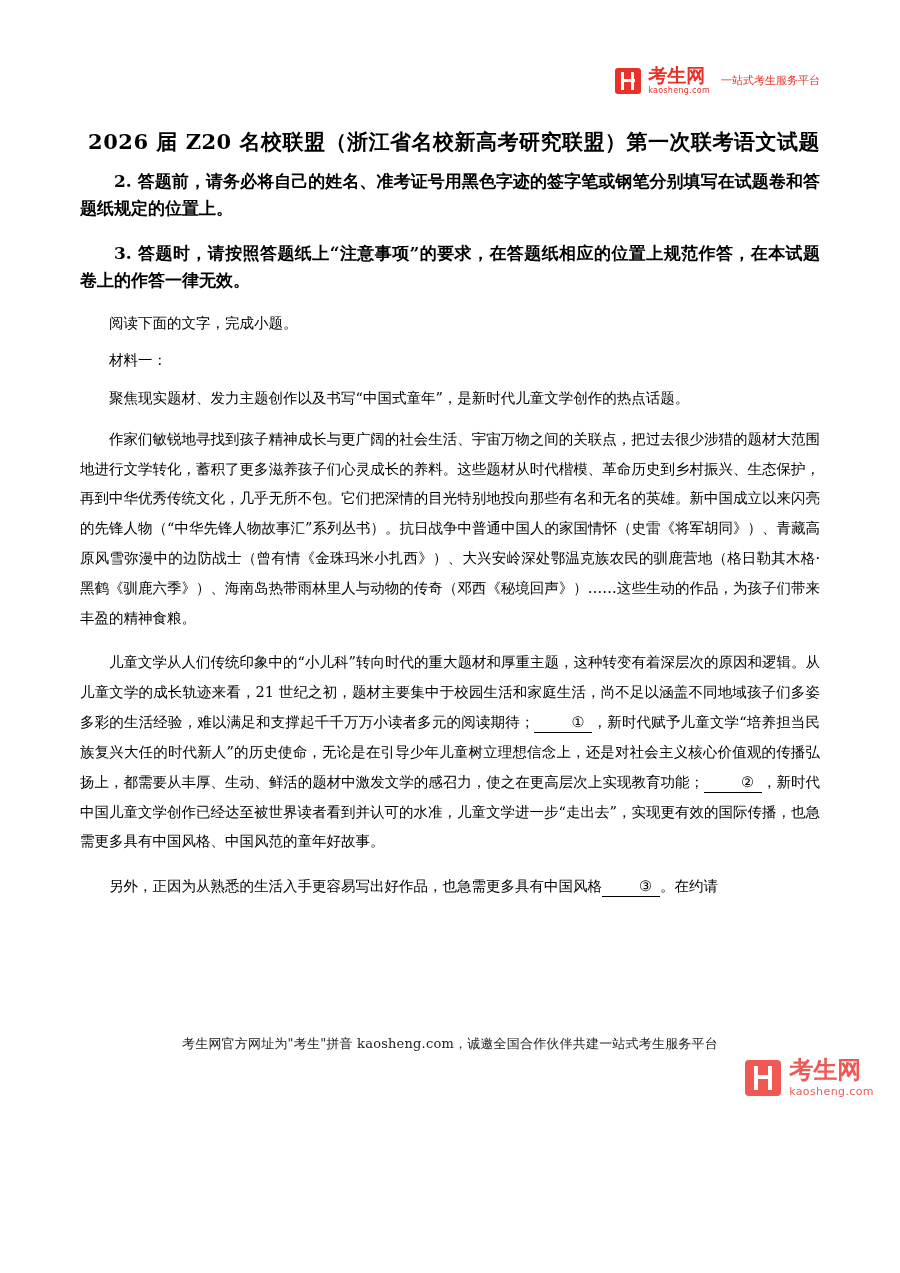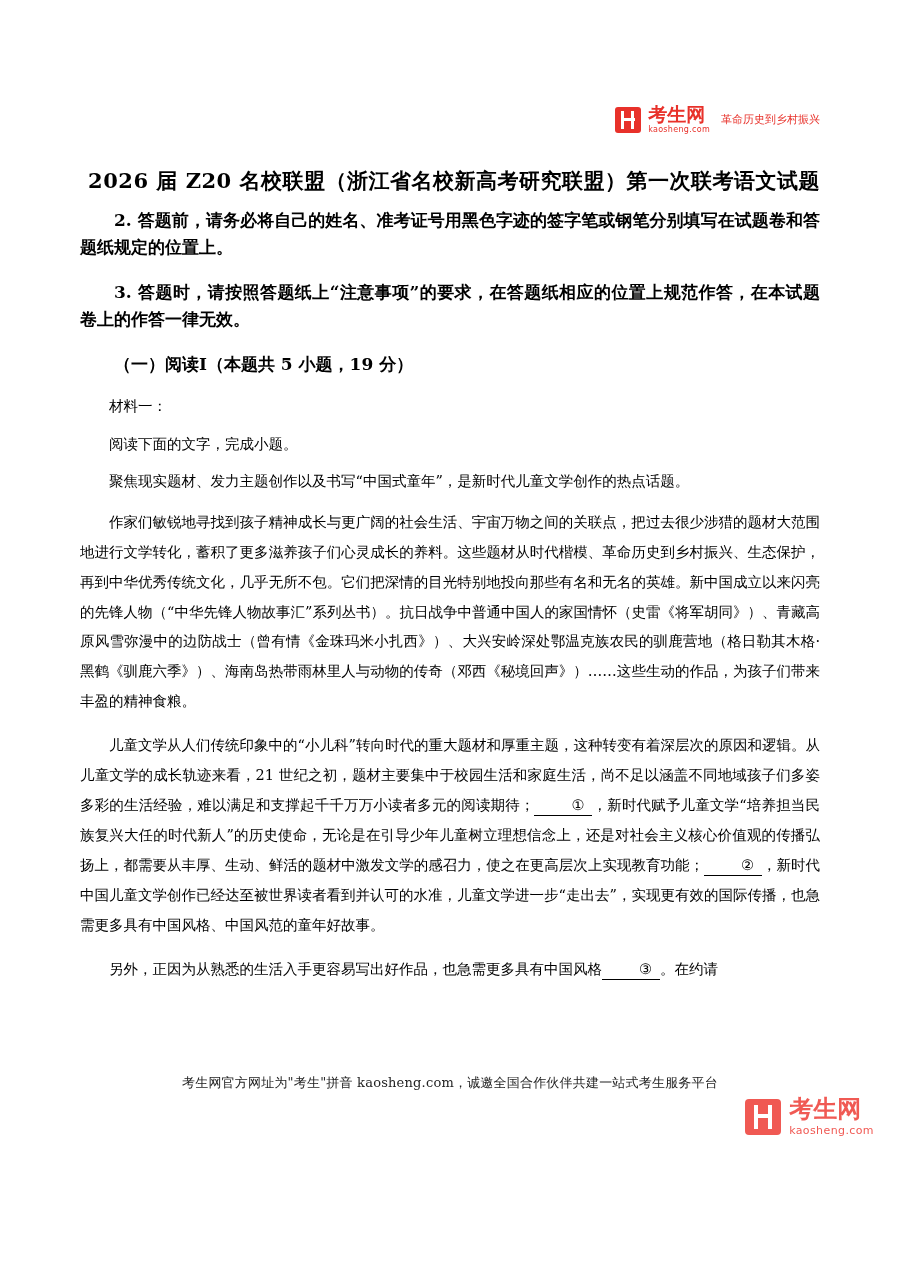--- a/index.html
+++ b/index.html
@@ -14,21 +14,20 @@
     font-family: "DejaVu Serif", "Liberation Serif", serif;
     color: #000000;
     overflow: hidden;
   }
   .page {
     position: relative;
     width: 900px;
     height: 1105px;
     box-sizing: border-box;
     padding: 16px 80px;
-    margin-top: 39px;
   }
 
   
   .logo-row {
     position: absolute;
     top: 66px;
     right: 80px;
     display: flex;
     align-items: center;
     gap: 7px;
@@ -234,32 +233,31 @@
 <div class="page">
 
   <div class="logo-row">
     <div class="logo-mark">
         <span class="bar3"></span>
       </div>
     <div class="logo-text-wrap">
       <span class="logo-name">考生网</span>
       <span class="logo-domain">kaosheng.com</span>
     </div>
-    <span class="logo-slogan">革命历史到乡村振兴</span>
+    <span class="logo-slogan">一站式考生服务平台</span>
   </div>
 
   <h1 class="doc-title">2026 届 Z20 名校联盟（浙江省名校新高考研究联盟）第一次联考语文试题</h1>
 
   <p class="notice-item">2. 答题前，请务必将自己的姓名、准考证号用黑色字迹的签字笔或钢笔分别填写在试题卷和答题纸规定的位置上。</p>
   <p class="notice-item">3. 答题时，请按照答题纸上“注意事项”的要求，在答题纸相应的位置上规范作答，在本试题卷上的作答一律无效。</p>
 
-  <p class="sub-head">（一）阅读Ⅰ（本题共 5 小题，19 分）</p>
-
+
+  <p class="para-small">阅读下面的文字，完成小题。</p>
   <p class="para-small">材料一：</p>
-  <p class="para-small">阅读下面的文字，完成小题。</p>
 
   <p class="para-small">聚焦现实题材、发力主题创作以及书写“中国式童年”，是新时代儿童文学创作的热点话题。</p>
   <p class="para">作家们敏锐地寻找到孩子精神成长与更广阔的社会生活、宇宙万物之间的关联点，把过去很少涉猎的题材大范围地进行文学转化，蓄积了更多滋养孩子们心灵成长的养料。这些题材从时代楷模、革命历史到乡村振兴、生态保护，再到中华优秀传统文化，几乎无所不包。它们把深情的目光特别地投向那些有名和无名的英雄。新中国成立以来闪亮的先锋人物（“中华先锋人物故事汇”系列丛书）。抗日战争中普通中国人的家国情怀（史雷《将军胡同》）、青藏高原风雪弥漫中的边防战士（曾有情《金珠玛米小扎西》）、大兴安岭深处鄂温克族农民的驯鹿营地（格日勒其木格·黑鹤《驯鹿六季》）、海南岛热带雨林里人与动物的传奇（邓西《秘境回声》）……这些生动的作品，为孩子们带来丰盈的精神食粮。</p>
 
   <p class="para">
     <span>儿童文学从人们传统印象中的“小儿科”转向时代的重大题材和厚重主题，这种转变有着深层次的原因和逻辑。从儿童文学的成长轨迹来看，21 世纪之初，题材主要集中于校园生活和家庭生活，尚不足以涵盖不同地域孩子们多姿多彩的生活经验，难以满足和支撑起千千万万小读者多元的阅读期待；</span><span class="blank">①</span><span>，新时代赋予儿童文学“培养担当民族复兴大任的时代新人”的历史使命，无论是在引导少年儿童树立理想信念上，还是对社会主义核心价值观的传播弘扬上，都需要从丰厚、生动、鲜活的题材中激发文学的感召力，使之在更高层次上实现教育功能；</span><span class="blank">②</span><span>，新时代中国儿童文学创作已经达至被世界读者看到并认可的水准，儿童文学进一步“走出去”，实现更有效的国际传播，也急需更多具有中国风格、中国风范的童年好故事。</span>
   </p>
 
   <p class="para">
     <span>另外，正因为从熟悉的生活入手更容易写出好作品，也急需更多具有中国风格</span><span class="blank">③</span><span>。在约请</span>

